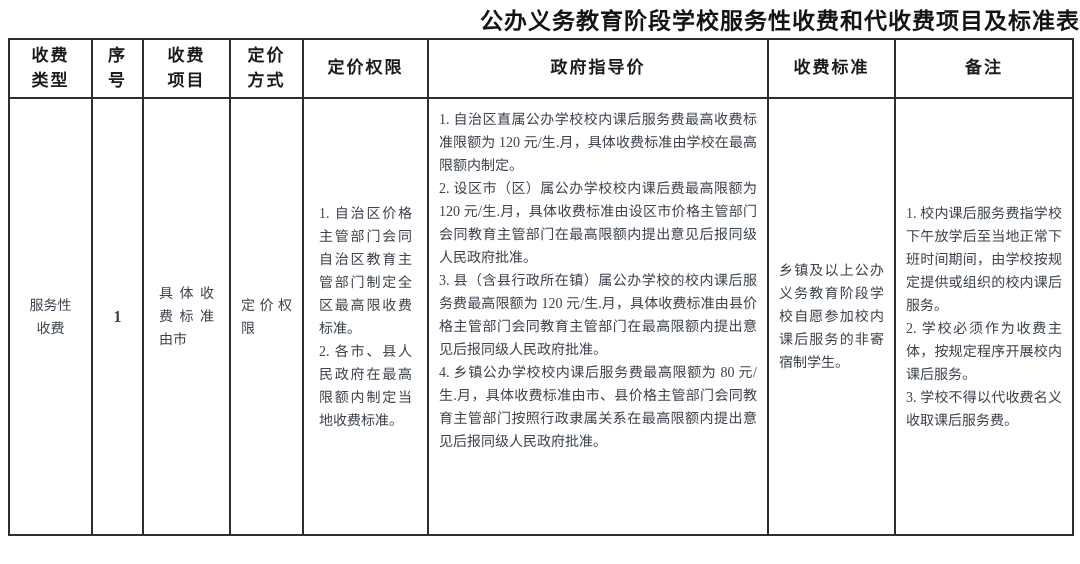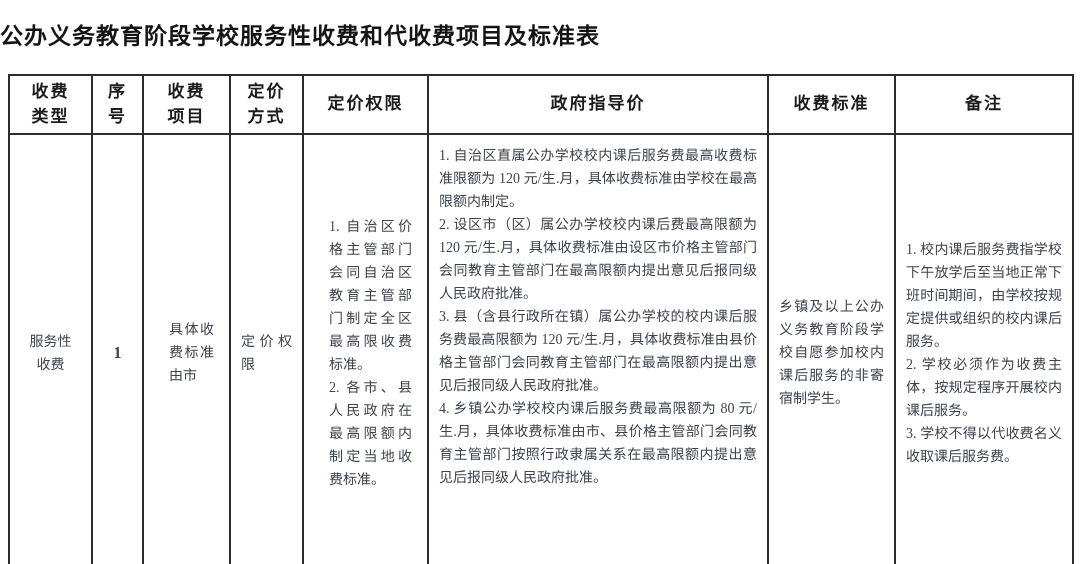--- a/index.html
+++ b/index.html
@@ -8,35 +8,35 @@
     width: 1080px; height: 564px;
     background: #ffffff;
     overflow: hidden;
   }
   .page {
     position: relative;
     width: 1080px; height: 564px;
     background: #ffffff;
   }
   .doc-title {
-    padding-top: 20px;
-    text-align: left;
+    padding-top: 5px;
+    text-align: right;
     font-family: "Liberation Sans", "DejaVu Sans", sans-serif;
     font-weight: bold;
     font-size: 23px;
     line-height: 33px;
     color: #141414;
     letter-spacing: 1px;
   }
   table.fee-table {
     border-collapse: collapse;
     table-layout: fixed;
     width: 1064px;
     height: 498px;
-    margin: 21px 0 0 8px;
+    margin: 0 0 0 8px;
     font-family: "Liberation Serif", "DejaVu Serif", serif;
   }
   .fee-table th, .fee-table td {
     border: 2px solid #2d2d2d;
     overflow: hidden;
   }
   .fee-table thead tr { height: 59px; }
   .fee-table th {
     font-size: 17px;
     font-weight: bold;
@@ -55,21 +55,21 @@
     vertical-align: middle;
     padding: 6px 10px;
   }
   td.center { text-align: center; white-space: pre-line; }
   td.bold   { font-weight: bold; font-size: 16px; }
   td.justify {
     text-align: justify;
     text-justify: inter-character;
     white-space: pre-line;
   }
-  td.pad-wide { padding-left: 25px; padding-right: 15px; border-radius: 8px; }
+  td.pad-wide { padding-left: 15px; padding-right: 15px; border-radius: 8px; }
   td.top { vertical-align: top; padding-top: 9px; }
 </style>
 </head>
 <body>
 
 <div class="page">
 
   <div class="doc-title">公办义务教育阶段学校服务性收费和代收费项目及标准表</div>
 
   <table class="fee-table">

